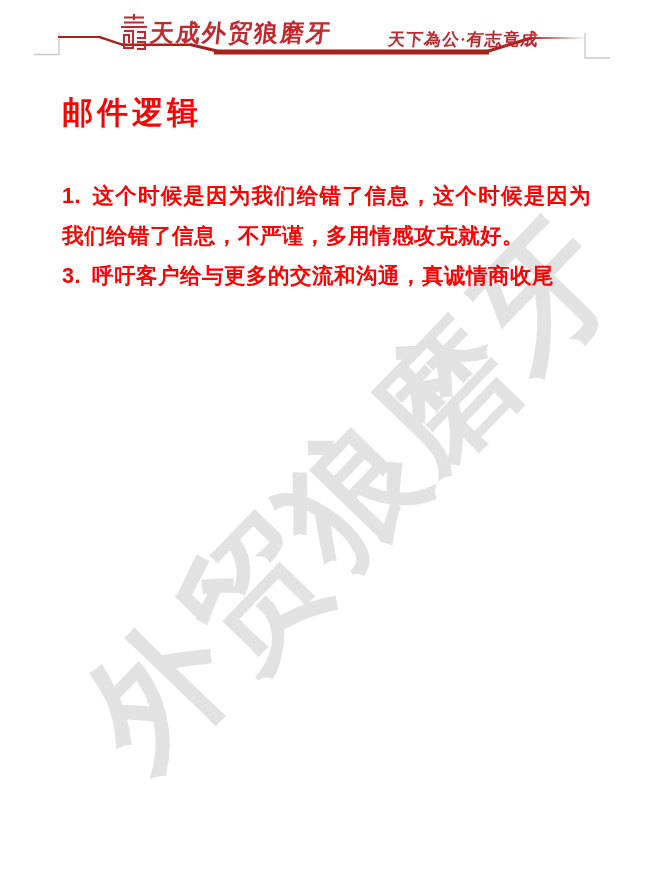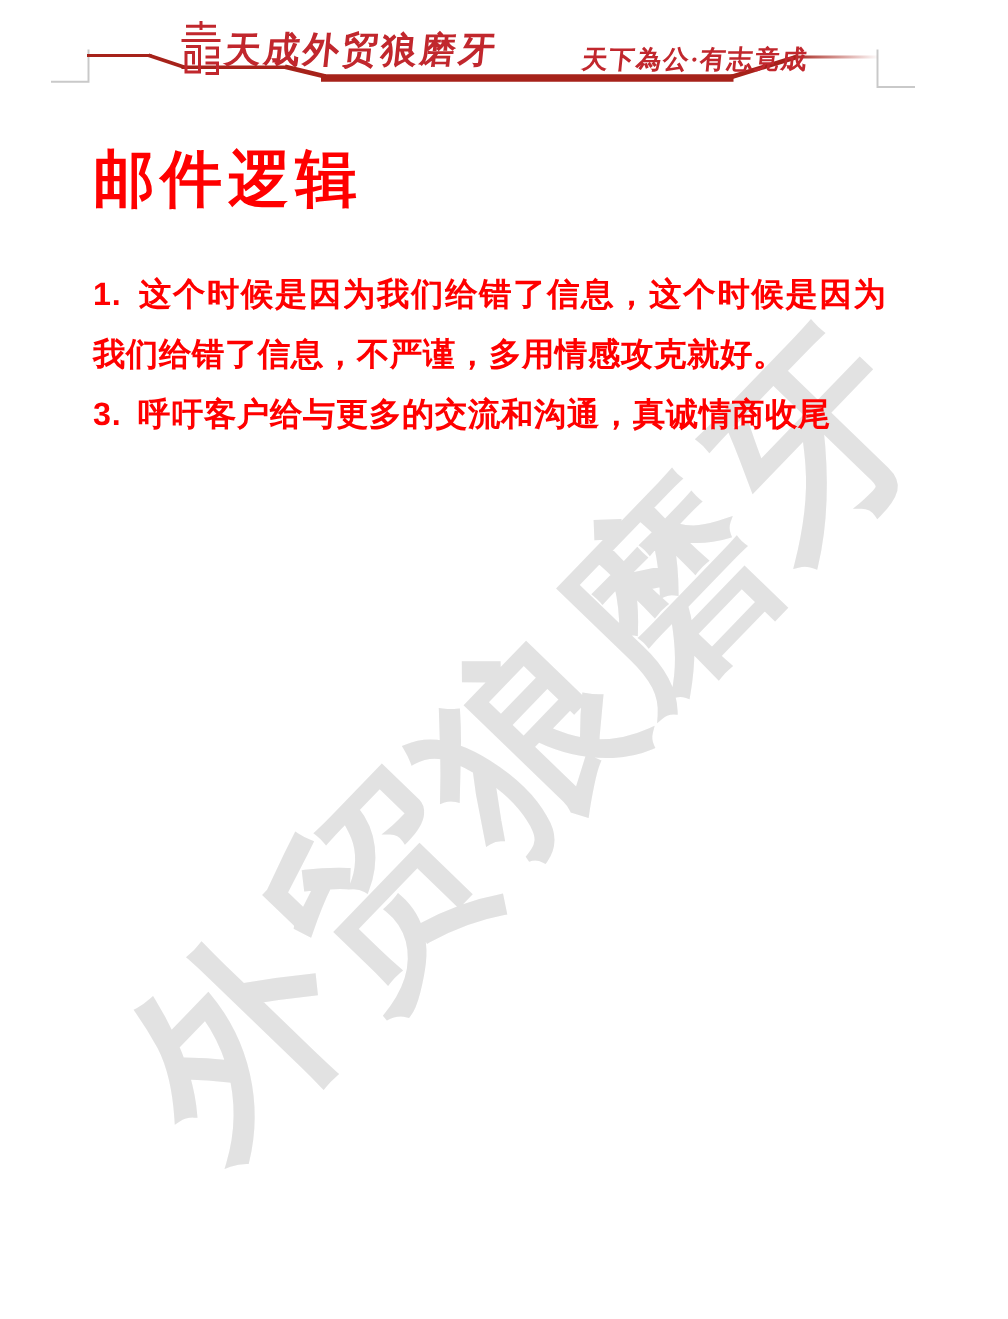--- a/index.html
+++ b/index.html
@@ -46,21 +46,21 @@
     z-index:3;white-space:nowrap;
   }
   .seal-icon{
     position:absolute;left:119px;top:13px;z-index:3;
   }
   
   .doc-title{
     position:absolute;left:62px;top:92px;
     margin:0;
     font-family:"Liberation Serif","DejaVu Serif",serif;
-    font-size:41px;font-weight:700;
+    font-size:31px;font-weight:700;
     letter-spacing:4px;
     color:#ff0000;
     z-index:4;
   }
   .body-list{
     position:absolute;left:62px;top:176px;width:529px;
     z-index:4;
   }
   .list-item{
     font-size:21.5px;

